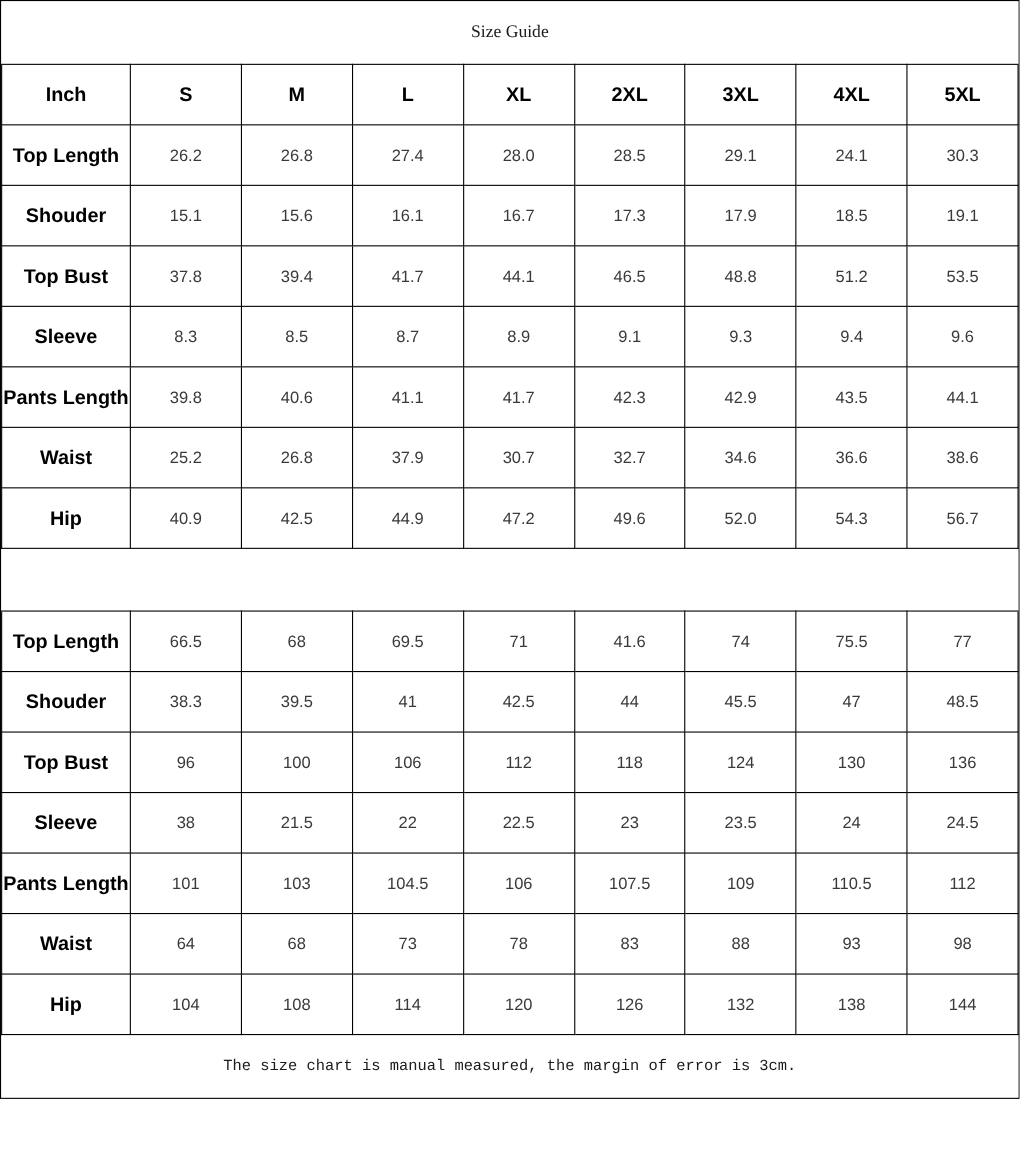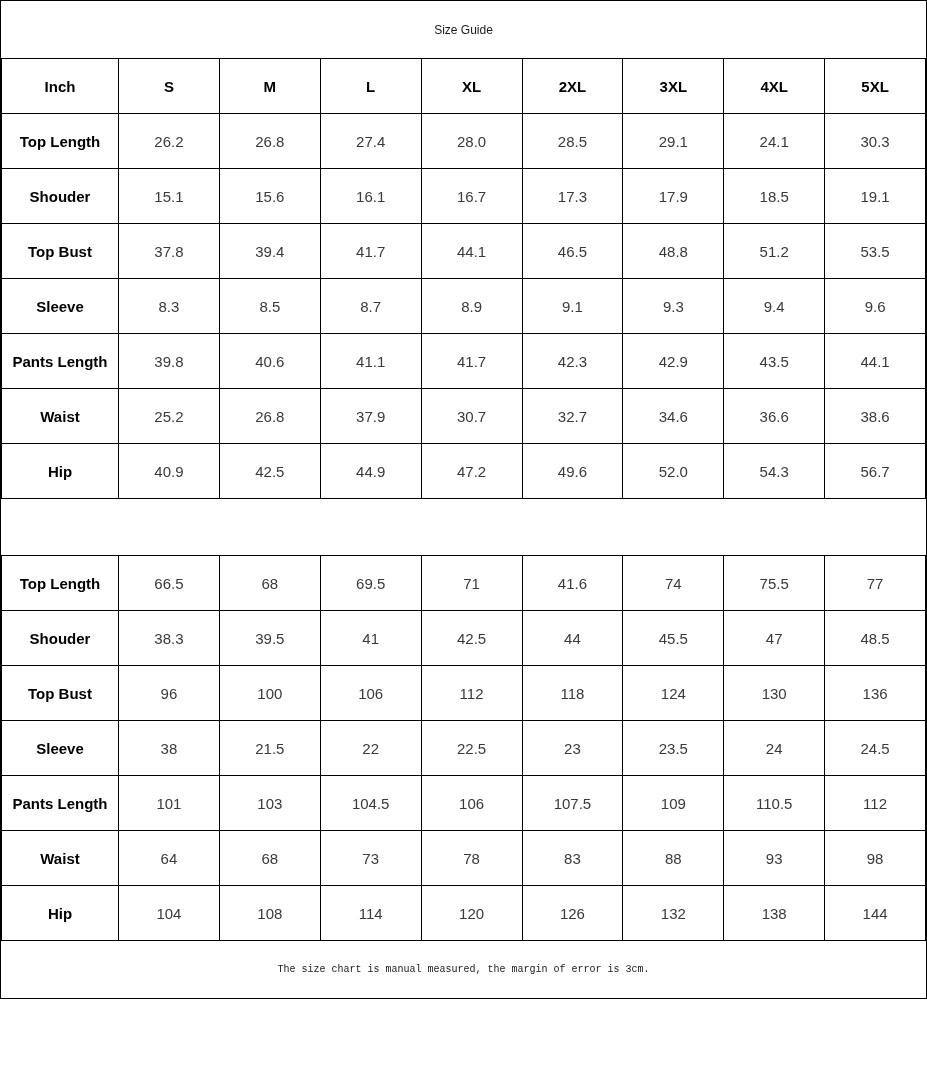--- a/index.html
+++ b/index.html
@@ -18,38 +18,38 @@
     border-collapse: collapse;
     table-layout: fixed;
   }
   table.size-guide col.label-col { width: 117px; }
 
   
   .title-row td {
     height: 55px;
     text-align: center;
     vertical-align: middle;
-    font-family: Liberation Sans, sans-serif;
-    font-size: 12px;
+    font-family: Liberation Serif, serif;
+    font-size: 16px;
     font-weight: 400;
     color: #1a1a1a;
     border-bottom: 1px solid #000000;
   }
 
   
   tbody.section th,
   tbody.section td {
     border: 1px solid #000000;
     height: 54px;
     text-align: center;
     vertical-align: middle;
     padding: 0;
   }
   tbody.section th {
-    font-size: 15px;
+    font-size: 18px;
     font-weight: 700;
     color: #000000;
     font-family: "Liberation Sans", sans-serif;
   }
   tbody.section td {
     font-size: 15px;
     font-weight: 400;
     color: #3a3a3a;
     font-family: "Liberation Sans", sans-serif;
   }
@@ -60,21 +60,21 @@
     border-top: 1px solid #000000;
     border-bottom: 1px solid #000000;
   }
 
   
   .footer-row td {
     height: 55px;
     text-align: center;
     vertical-align: middle;
     font-family: "Liberation Mono", "DejaVu Sans Mono", monospace;
-    font-size: 10px;
+    font-size: 14px;
     font-weight: 400;
     color: #1a1a1a;
     border-top: 1px solid #000000;
   }
 </style>
 </head>
 <body>
 
 <div class="sheet">
   <table class="size-guide">

